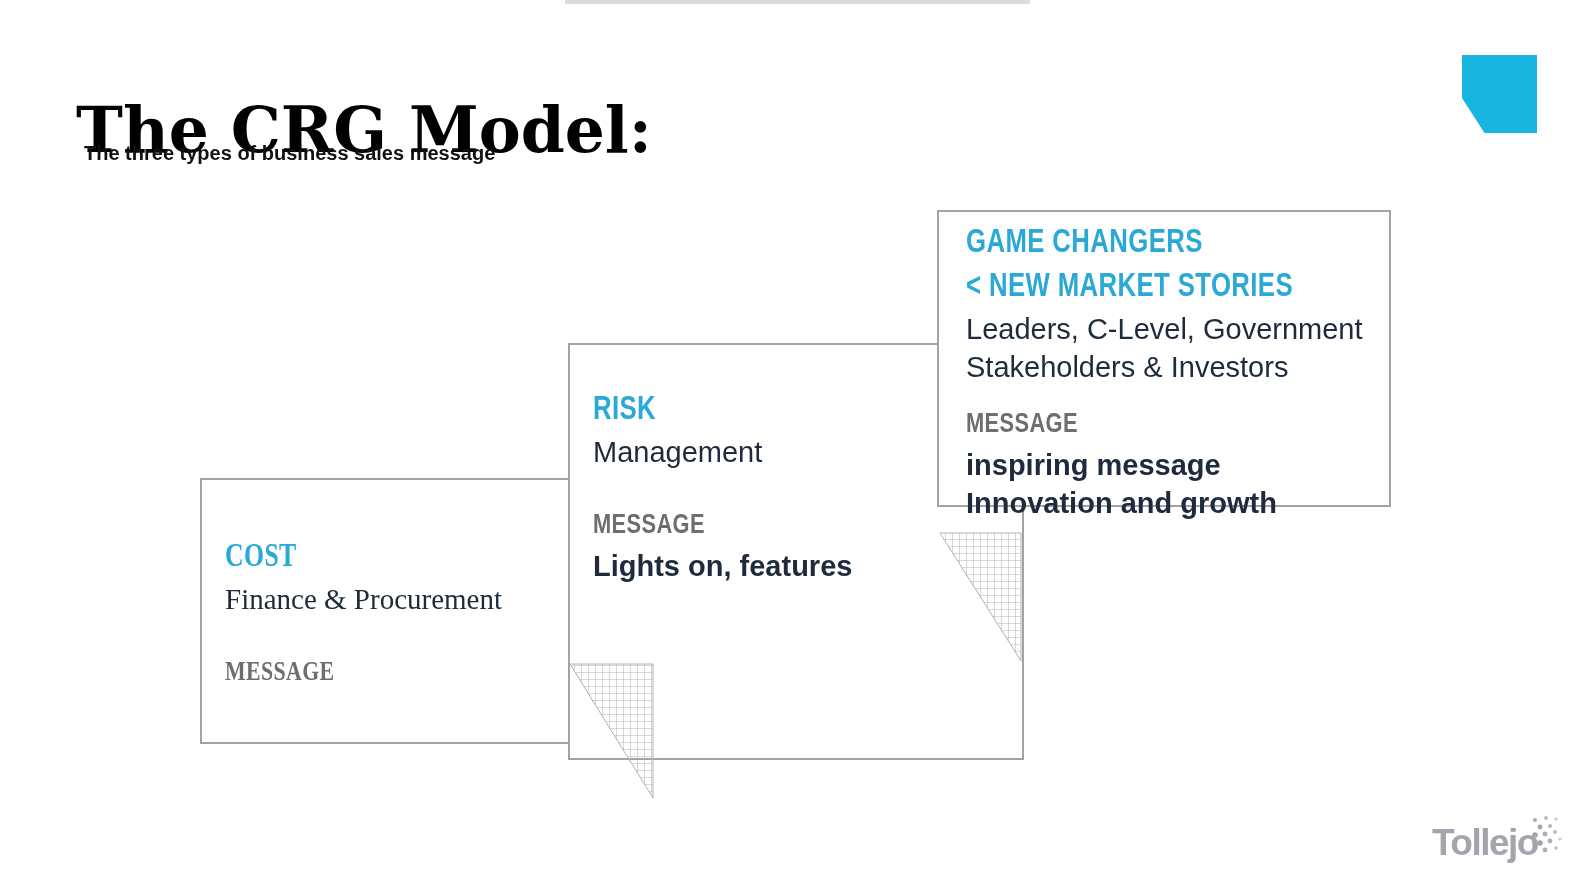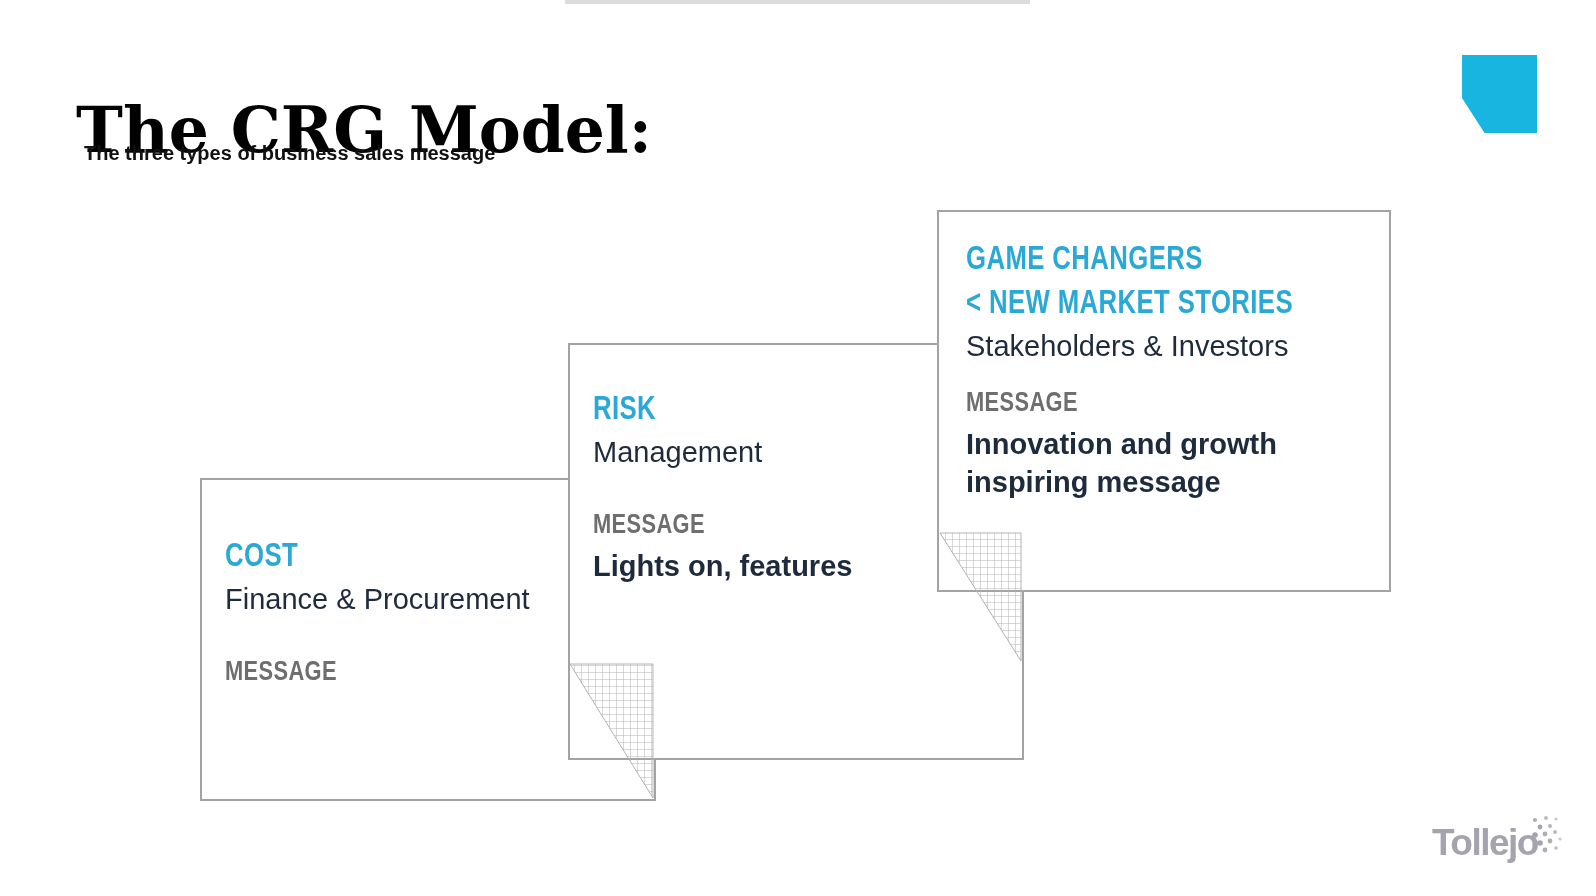--- a/index.html
+++ b/index.html
@@ -46,23 +46,23 @@
     background: var(--corner-cyan);
     clip-path: polygon(0 0, 100% 0, 100% 100%, 30% 100%, 0 55%);
   }
   .box {
     position: absolute;
     background: #ffffff;
     border: 2px solid var(--border-gray);
     box-sizing: border-box;
     z-index: 2;
   }
-  .box-cost { left: 200px; top: 478px; width: 456px; height: 323px; padding: 56px 16px 0 23px; z-index: 2; }
+  .box-cost { left: 200px; top: 478px; width: 456px; height: 266px; padding: 56px 16px 0 23px; z-index: 2; font-family: Liberation Serif, serif; }
   .box-risk { left: 568px; top: 343px; width: 456px; height: 417px; padding: 44px 16px 0 23px; z-index: 3; }
-  .box-game { left: 937px; top: 210px; width: 454px; height: 382px; padding: 27px 14px 0 27px; z-index: 4; }
+  .box-game { left: 937px; top: 210px; width: 454px; height: 297px; padding: 10px 14px 0 27px; z-index: 4; }
   .line { line-height: 38px; white-space: nowrap; }
   .cond {
     display: inline-block;
     transform: scaleX(0.78);
     transform-origin: 0 60%;
     font-weight: bold;
     letter-spacing: 0.5px;
   }
   .heading .cond { font-size: 33px; color: var(--accent-cyan); }
   .audience { font-size: 29px; color: var(--dark-navy); }
@@ -106,25 +106,26 @@
   <div class="line heading"><span class="cond">RISK</span></div>
   <div class="line audience">Management</div>
   <div class="gap"></div>
   <div class="line msg-label"><span class="cond">MESSAGE</span></div>
   <div class="line msg">Lights on, features</div>
 </div>
 
 <div class="box box-game">
   <div class="line heading"><span class="cond">GAME CHANGERS</span></div>
   <div class="line heading"><span class="cond">&lt; NEW MARKET STORIES</span></div>
+  <div class="line audience">Leaders, C-Level, Government</div>
   <div class="line audience">Stakeholders &amp; Investors</div>
   <div class="gap gap-sm"></div>
   <div class="line msg-label"><span class="cond">MESSAGE</span></div>
+  <div class="line msg">inspiring message</div>
   <div class="line msg">Innovation and growth</div>
-  <div class="line msg">inspiring message</div>
 </div>
 
 <svg class="hatch-layer" width="1596" height="896">
   <defs>
     <pattern id="grid" width="7" height="7" patternUnits="userSpaceOnUse">
       <path d="M7 0 H0 V7" fill="none" stroke="#b2b2b2" stroke-width="1"></path>
     </pattern>
   </defs>
   <polygon points="570,664 653,664 653,798" fill="url(#grid)" stroke="#b2b2b2" stroke-width="1"></polygon>
   <polygon points="940,533 1021,533 1021,661" fill="url(#grid)" stroke="#b2b2b2" stroke-width="1"></polygon>

